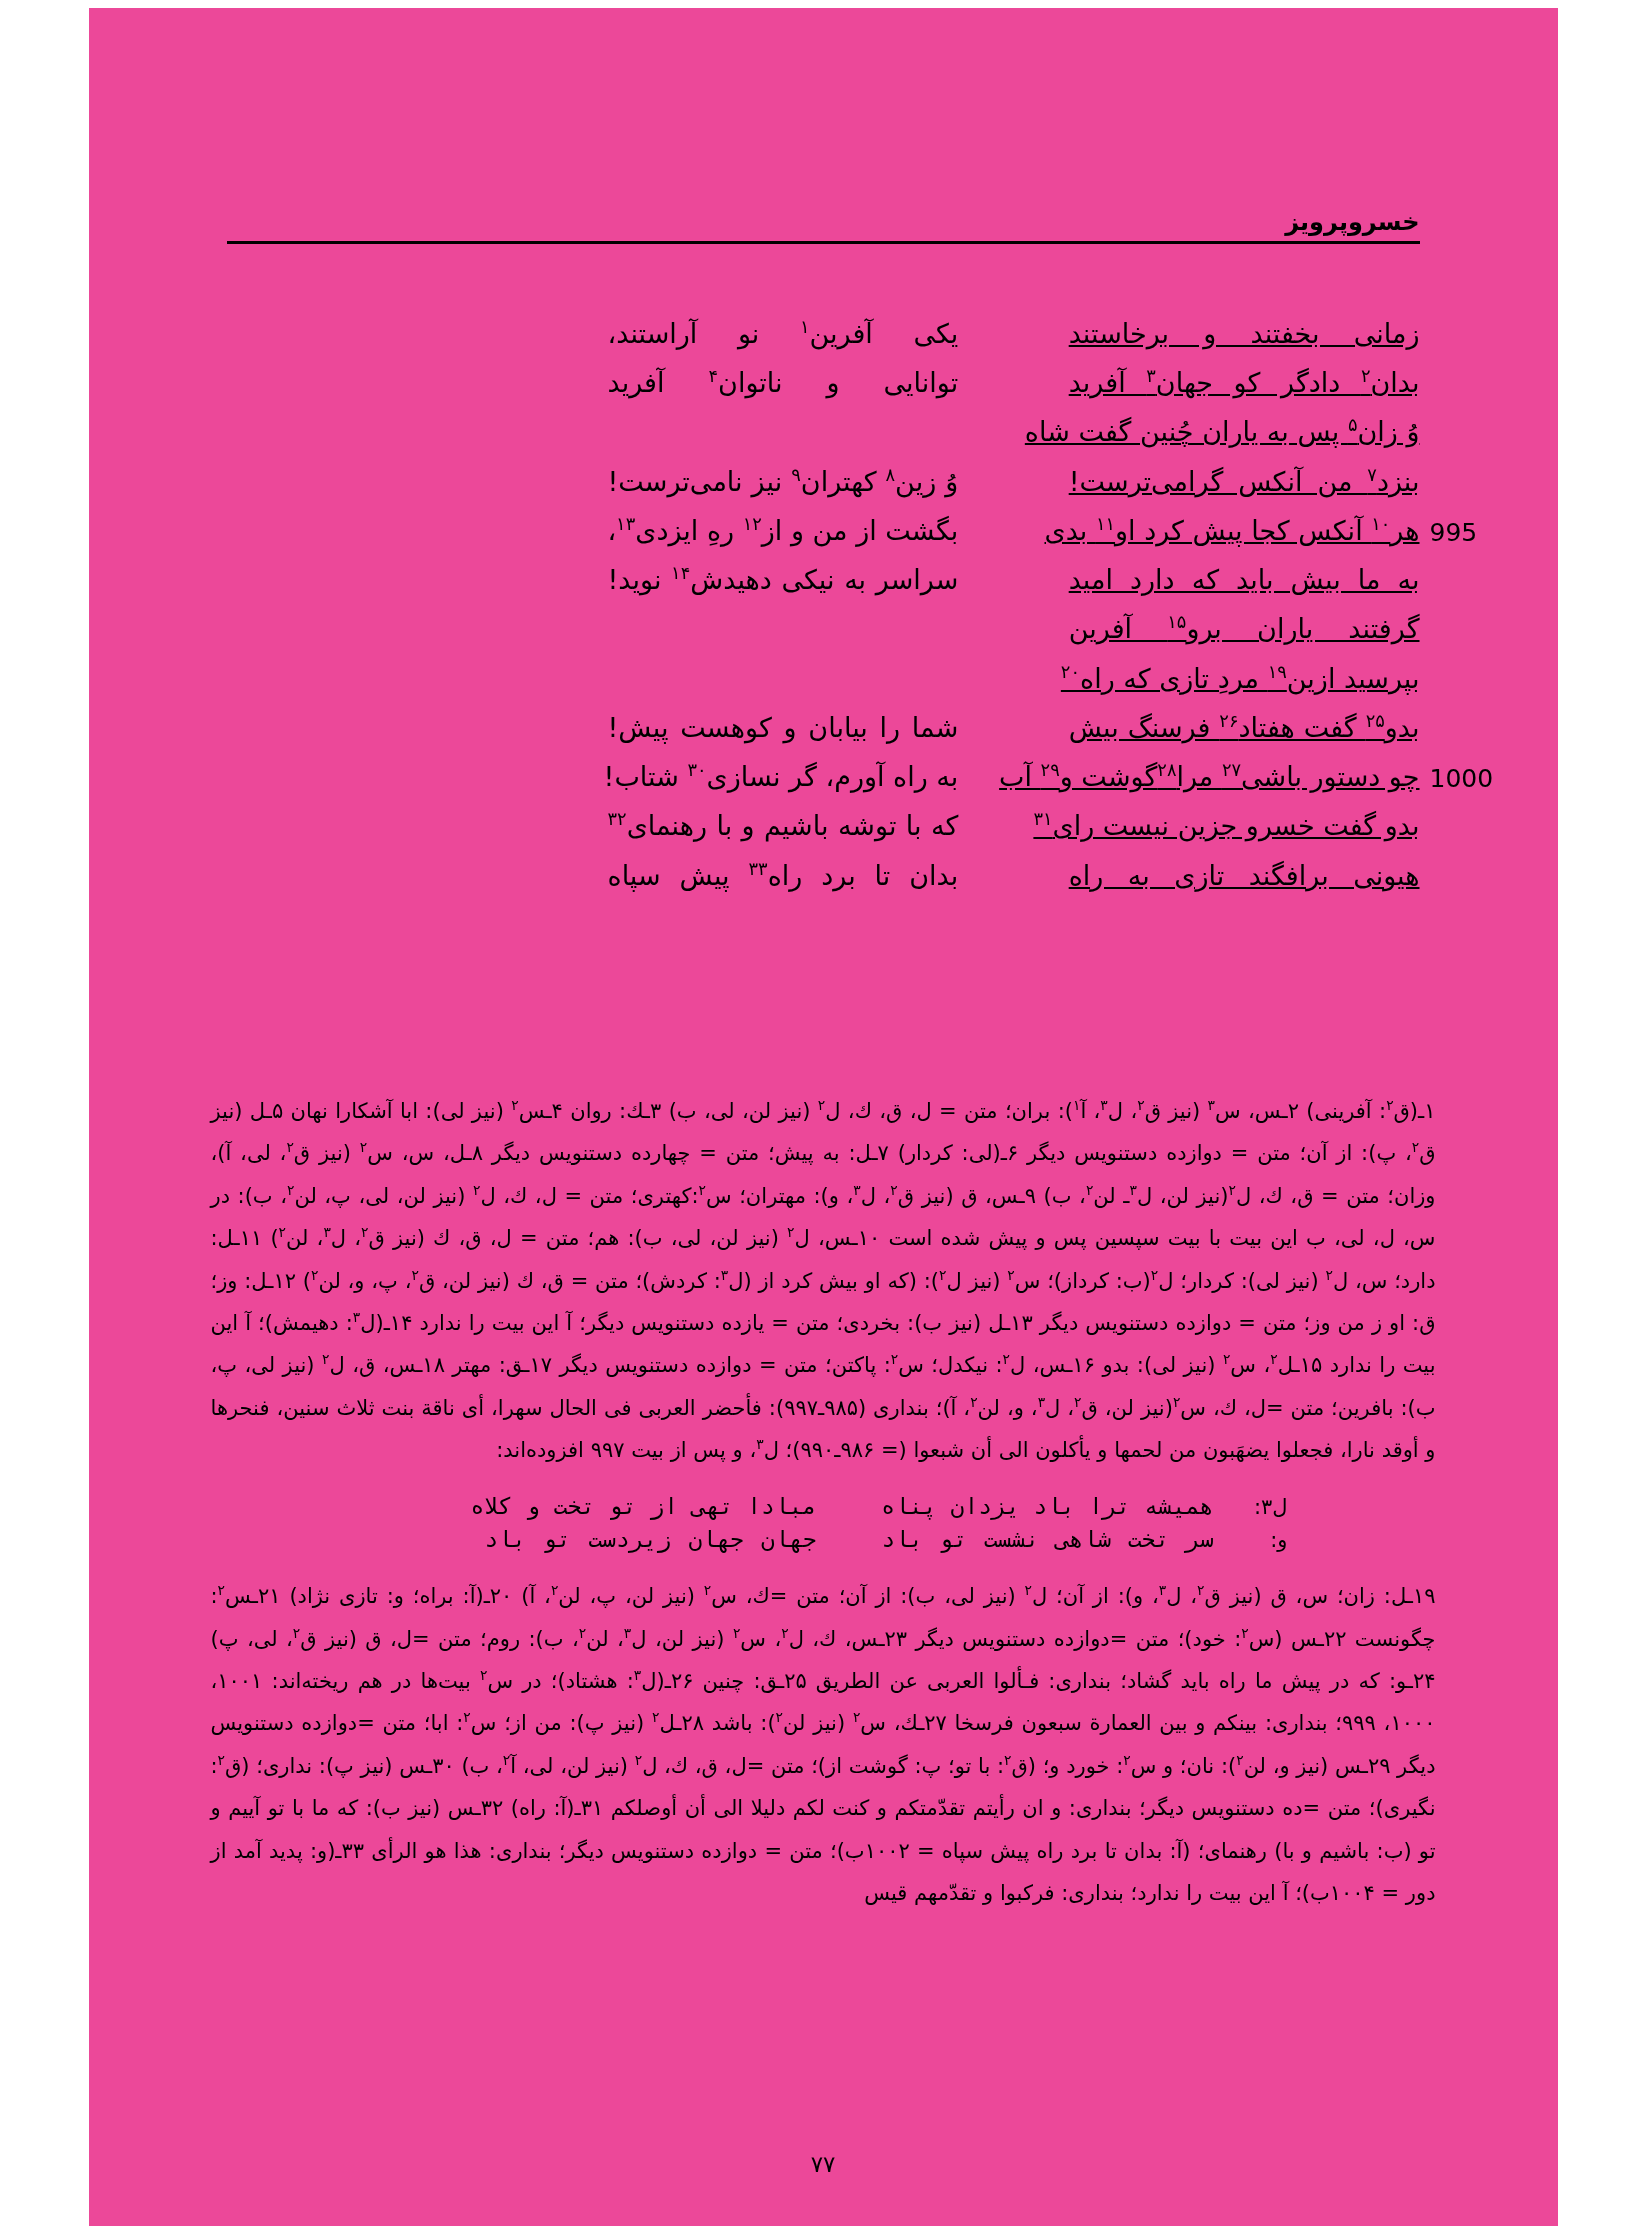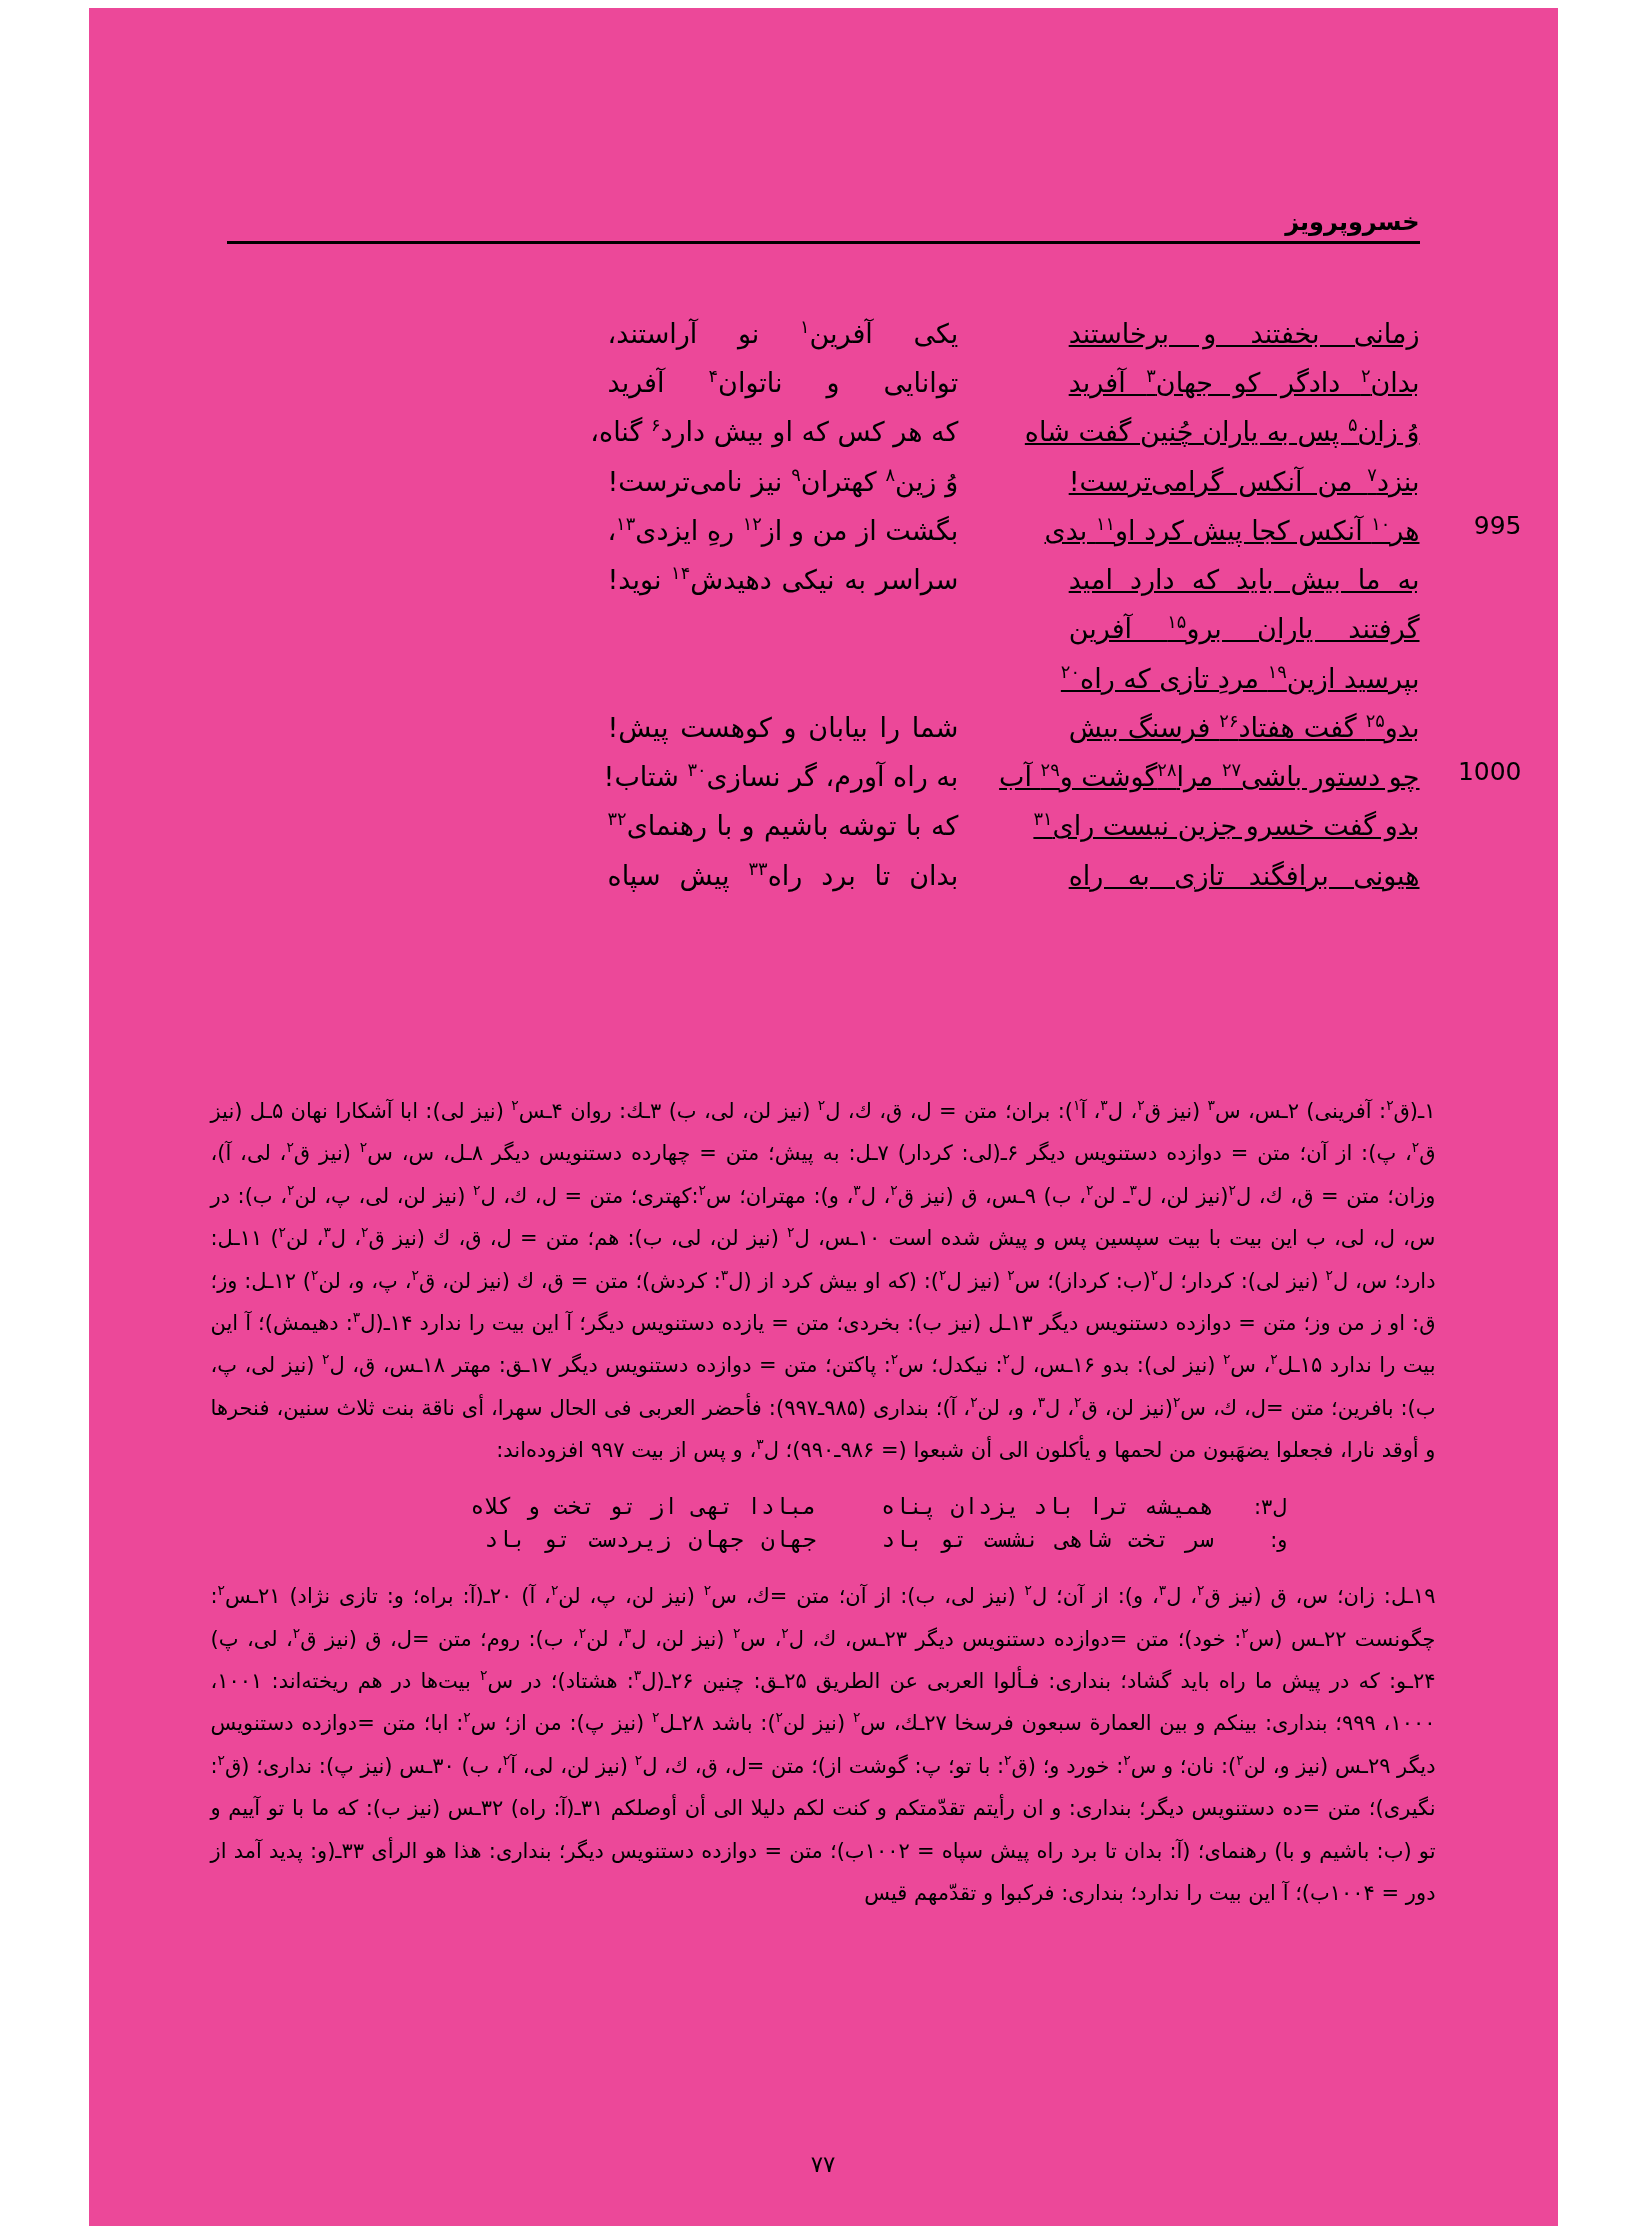--- a/index.html
+++ b/index.html
@@ -57,23 +57,23 @@
     display: flex;
     flex-direction: row;
     align-items: flex-start;
     justify-content: flex-start;
     margin-bottom: 7.4px;
     position: relative;
   }
   .linenum {
     position: absolute;
     right: -102px;
-    top: 1px;
+    top: 8px;
     width: 92px;
-    text-align: right;
+    text-align: left;
     font-size: 25px;
     direction: ltr;
   }
   .hemistich {
     font-size: 27px;
     line-height: 1.55;
     white-space: nowrap;
     text-align: justify;
     text-align-last: justify;
     box-sizing: border-box;
@@ -169,21 +169,20 @@
       <div class="couplet">
         <div class="linenum"></div>
         <div class="hemistich right">بدان<span class="sup">۲</span>  دادگر  كو  جهان<span class="sup">۳</span>  آفريد</div>
         <div class="spacer-mid"></div>
         <div class="hemistich left">توانايى  و  ناتوان<span class="sup">۴</span>  آفريد</div>
       </div>
       <div class="couplet">
         <div class="linenum"></div>
         <div class="hemistich right">وُ زان<span class="sup">۵</span>  پس به  ياران  چُنين گفت شاه</div>
         <div class="spacer-mid"></div>
-        <div class="hemistich left">كه  هر كس كه  او بيش دارد<span class="sup">۶</span> گناه،</div>
       </div>
       <div class="couplet">
         <div class="linenum"></div>
         <div class="hemistich right">بنزد<span class="sup">۷</span>  من  آنكس  گرامى‌ترست!</div>
         <div class="spacer-mid"></div>
         <div class="hemistich left">وُ  زين<span class="sup">۸</span>  كهتران<span class="sup">۹</span>  نيز  نامى‌ترست!</div>
       </div>
       <div class="couplet">
         <div class="linenum">995</div>
         <div class="hemistich right">هر<span class="sup">۱۰</span> آنكس كجا پيش كرد او<span class="sup">۱۱</span> بدى</div>

